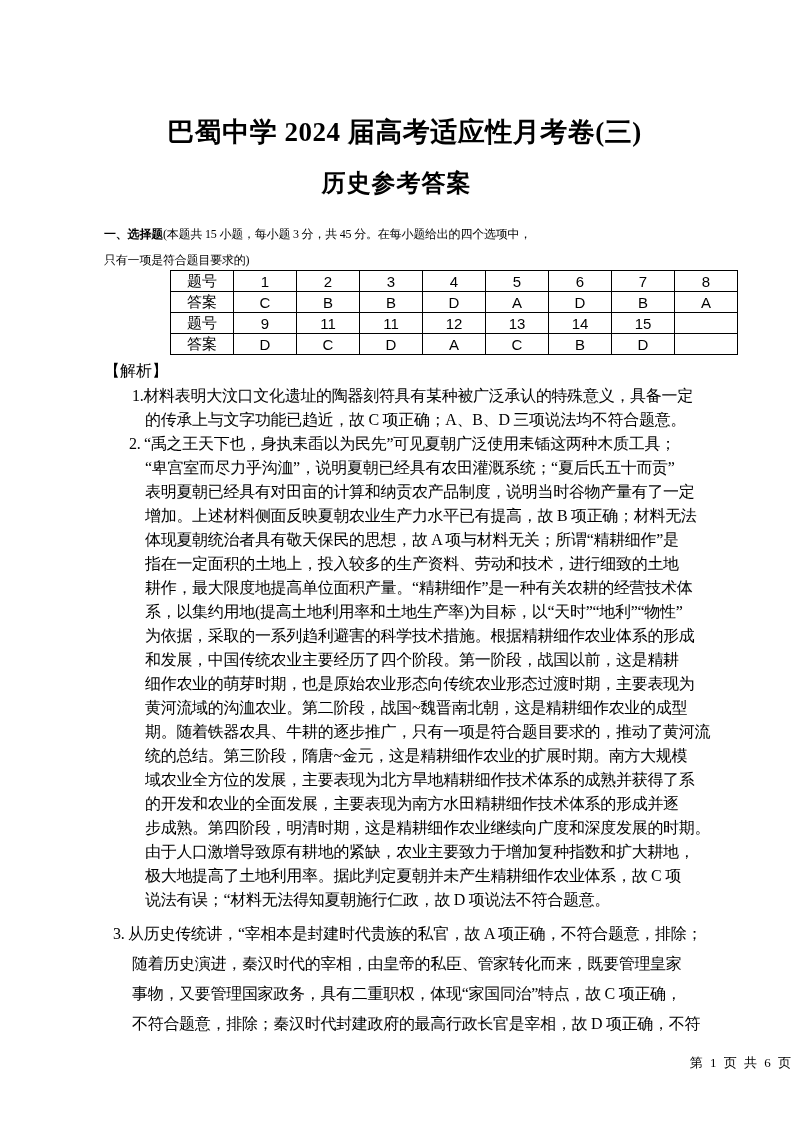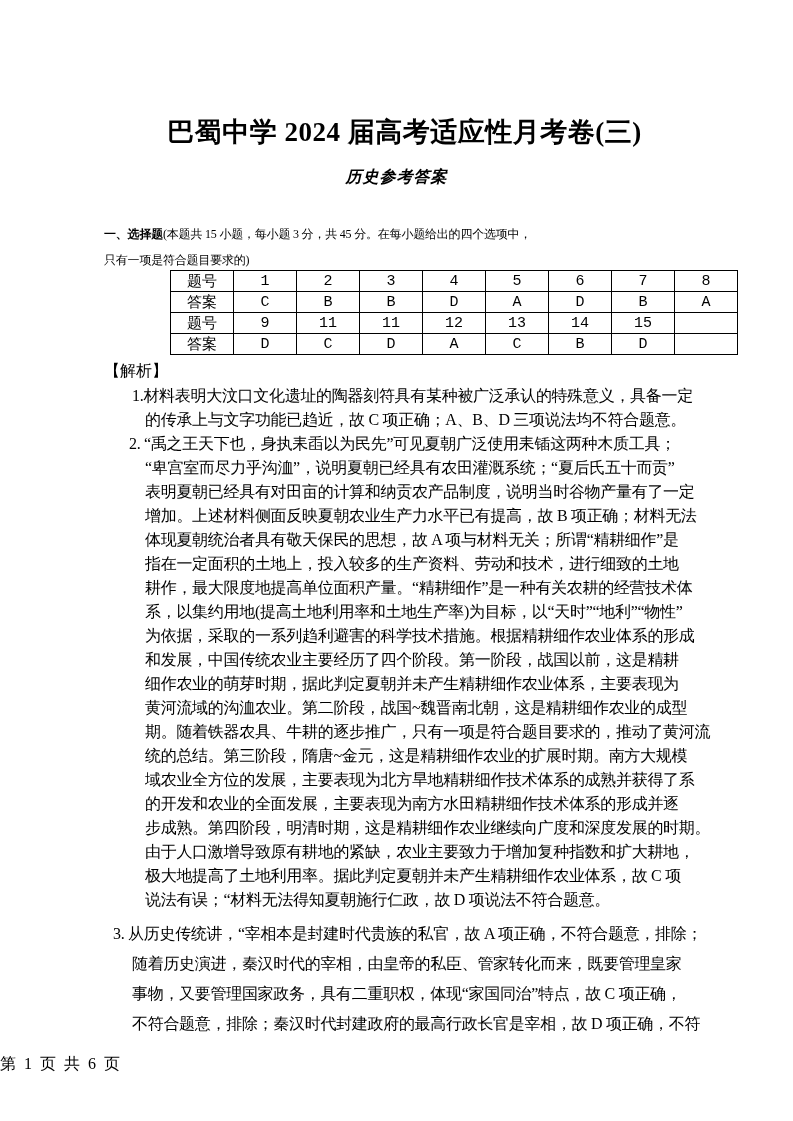--- a/index.html
+++ b/index.html
@@ -20,24 +20,23 @@
     text-align: center;
     font-size: 27px;
     font-weight: bold;
     letter-spacing: 0.5px;
   }
   .doc-subtitle {
     position: absolute;
     top: 167px; left: 0;
     width: 793px;
     text-align: center;
-    font-size: 16px;
+    font-size: 24px;
     font-weight: bold;
     letter-spacing: 1px;
-    font-style: italic;
   }
   .section-heading {
     position: absolute;
     top: 221px; left: 104px;
     width: 640px;
     font-size: 12px;
     line-height: 26px;
     letter-spacing: -0.2px;
   }
   .section-heading .bold { font-weight: bold; }
@@ -48,21 +47,21 @@
     table-layout: fixed;
   }
   .answer-table td {
     border: 1px solid #000;
     width: 62px;
     height: 20px;
     padding: 0;
     text-align: center;
     vertical-align: middle;
     font-size: 15px;
-    font-family: Liberation Mono, monospace;
+    font-family: Liberation Sans, sans-serif;
   }
   .analysis {
     position: absolute;
     top: 358px; left: 104px;
     width: 650px;
     font-size: 16px;
   }
   .analysis-label { line-height: 26px; letter-spacing: 0; }
   .analysis-item .line {
     line-height: 24px;
@@ -74,22 +73,22 @@
   .item-2 .first { padding-left: 25px; }
   .item-2 .rest  { padding-left: 41px; }
   .item-3 { margin-top: 7px; }
   .item-3 .line { line-height: 30px; }
   .item-3 .first { padding-left: 9px; }
   .item-3 .rest  { padding-left: 28px; }
   .page-footer {
     position: absolute;
     top: 1054px; left: 0;
     width: 793px;
-    text-align: left;
-    font-size: 16px;
+    text-align: right;
+    font-size: 13px;
     letter-spacing: 2px;
   }
 </style>
 </head>
 <body>
 
 <div class="page">
 
   <div class="doc-title">巴蜀中学 2024 届高考适应性月考卷(三)</div>
 
@@ -160,21 +159,21 @@
           <div class="line first">2. “禹之王天下也，身执耒臿以为民先”可见夏朝广泛使用耒锸这两种木质工具；</div>
           <div class="line rest">“卑宫室而尽力乎沟洫”，说明夏朝已经具有农田灌溉系统；“夏后氏五十而贡”</div>
           <div class="line rest">表明夏朝已经具有对田亩的计算和纳贡农产品制度，说明当时谷物产量有了一定</div>
           <div class="line rest">增加。上述材料侧面反映夏朝农业生产力水平已有提高，故 B 项正确；材料无法</div>
           <div class="line rest">体现夏朝统治者具有敬天保民的思想，故 A 项与材料无关；所谓“精耕细作”是</div>
           <div class="line rest">指在一定面积的土地上，投入较多的生产资料、劳动和技术，进行细致的土地</div>
           <div class="line rest">耕作，最大限度地提高单位面积产量。“精耕细作”是一种有关农耕的经营技术体</div>
           <div class="line rest">系，以集约用地(提高土地利用率和土地生产率)为目标，以“天时”“地利”“物性”</div>
           <div class="line rest">为依据，采取的一系列趋利避害的科学技术措施。根据精耕细作农业体系的形成</div>
           <div class="line rest">和发展，中国传统农业主要经历了四个阶段。第一阶段，战国以前，这是精耕</div>
-          <div class="line rest">细作农业的萌芽时期，据此判定夏朝并未产生精耕细作农业体系，主要表现为</div>
+          <div class="line rest">细作农业的萌芽时期，也是原始农业形态向传统农业形态过渡时期，主要表现为</div>
           <div class="line rest">黄河流域的沟洫农业。第二阶段，战国~魏晋南北朝，这是精耕细作农业的成型</div>
           <div class="line rest">期。随着铁器农具、牛耕的逐步推广，只有一项是符合题目要求的，推动了黄河流</div>
           <div class="line rest">统的总结。第三阶段，隋唐~金元，这是精耕细作农业的扩展时期。南方大规模</div>
           <div class="line rest">域农业全方位的发展，主要表现为北方旱地精耕细作技术体系的成熟并获得了系</div>
           <div class="line rest">的开发和农业的全面发展，主要表现为南方水田精耕细作技术体系的形成并逐</div>
           <div class="line rest">步成熟。第四阶段，明清时期，这是精耕细作农业继续向广度和深度发展的时期。</div>
           <div class="line rest">由于人口激增导致原有耕地的紧缺，农业主要致力于增加复种指数和扩大耕地，</div>
           <div class="line rest">极大地提高了土地利用率。据此判定夏朝并未产生精耕细作农业体系，故 C 项</div>
           <div class="line rest">说法有误；“材料无法得知夏朝施行仁政，故 D 项说法不符合题意。</div>
         </div>

